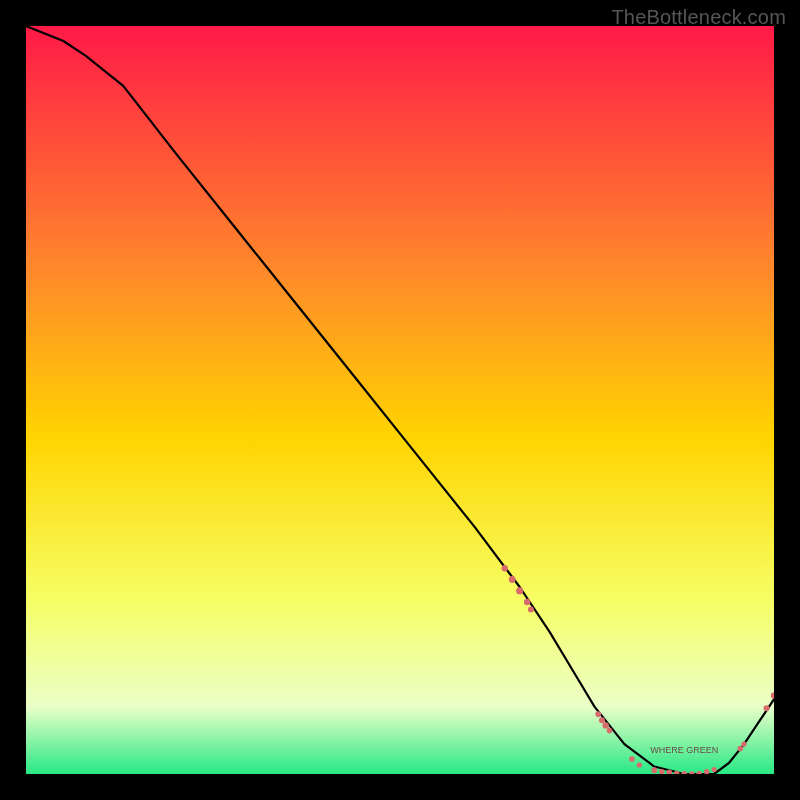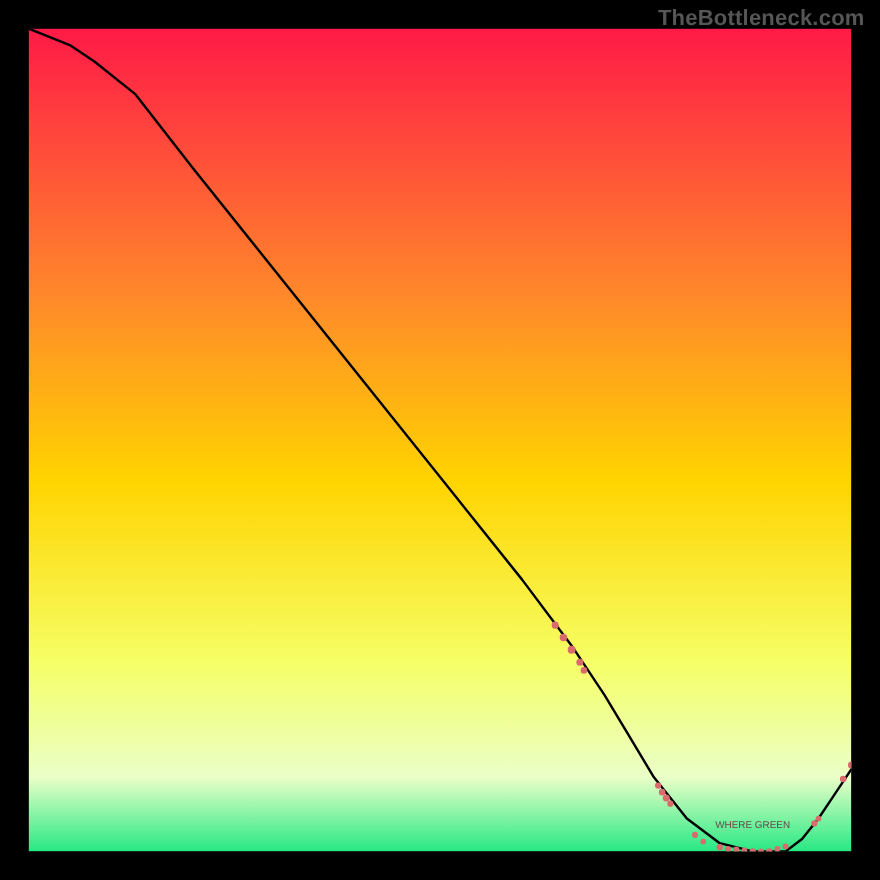--- a/index.html
+++ b/index.html
@@ -9,21 +9,21 @@
     width: 800px;
     height: 800px;
     background: #000;
   }
   .watermark {
     position: absolute;
     top: 6px;
     right: 14px;
     font-family: Arial, Helvetica, sans-serif;
     font-size: 20px;
-    font-weight: 700;
+    font-weight: 400;
     color: #565656;
     letter-spacing: 0.2px;
   }
   .plot {
     position: absolute;
     left: 26px;
     top: 26px;
     width: 748px;
     height: 748px;
   }

